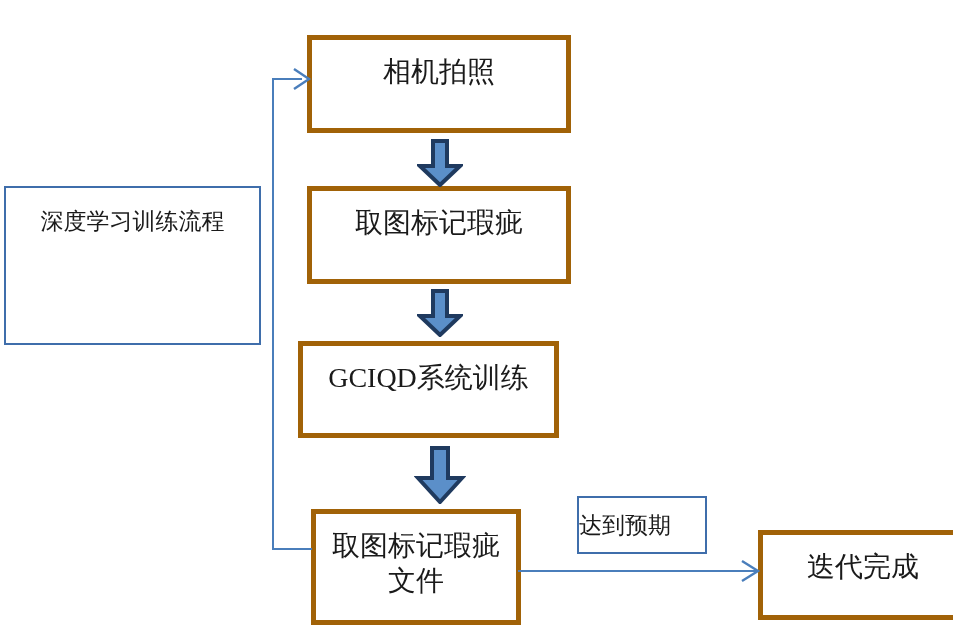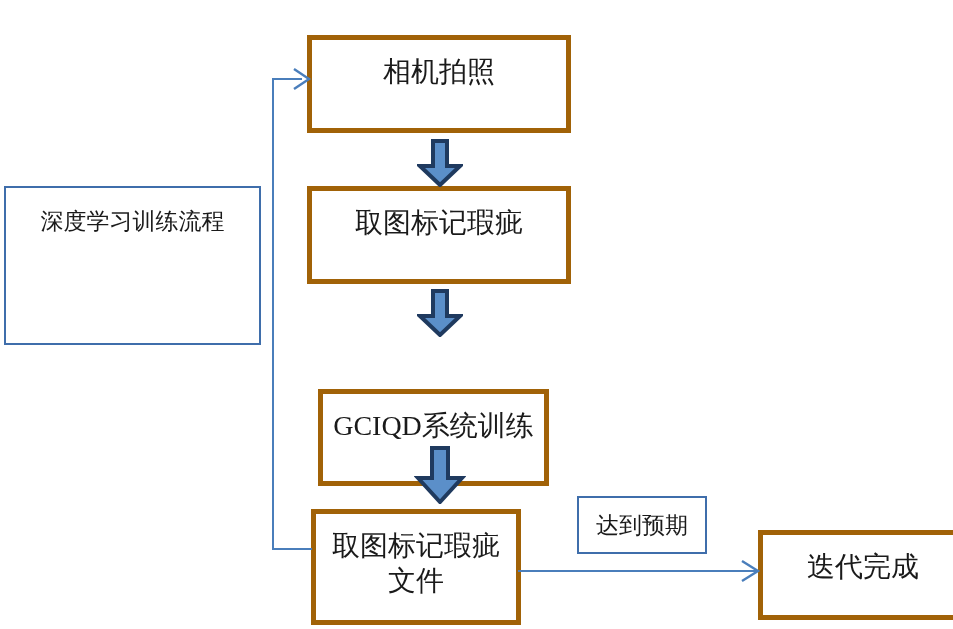--- a/index.html
+++ b/index.html
@@ -55,21 +55,20 @@
     white-space: pre-line;
   }
   #note-panel .gap {
     display: block;
     height: 20px;
   }
   #label-expected {
     font-size: 23px;
     display: flex;
     align-items: center;
-    justify-content: center;
   }
 
   
   .block-arrow {
     position: absolute;
   }
 
   
   .conn {
     position: absolute;
@@ -91,21 +90,21 @@
   </div>
 
   <div class="proc-box" id="node-camera" style="left:307px; top:35px; width:264px; height:98px;">
     <span class="txt">相机拍照</span>
   </div>
 
   <div class="proc-box" id="node-annotate" style="left:307px; top:186px; width:264px; height:98px;">
     <span class="txt">取图标记瑕疵</span>
   </div>
 
-  <div class="proc-box" id="node-train" style="left:318px; top:341px; width:231px; height:97px;margin-top:48px;">
+  <div class="proc-box" id="node-train" style="left:298px; top:341px; width:261px; height:97px;">
     <span class="txt">GCIQD系统训练</span>
   </div>
 
   <div class="proc-box" id="node-update" style="left:311px; top:509px; width:210px; height:116px;">
     <span class="txt">取图标记瑕疵
 文件</span>
   </div>
 
   <div class="proc-box" id="node-done" style="left:758px; top:530px; width:210px; height:90px;">
     <span class="txt">迭代完成</span>

